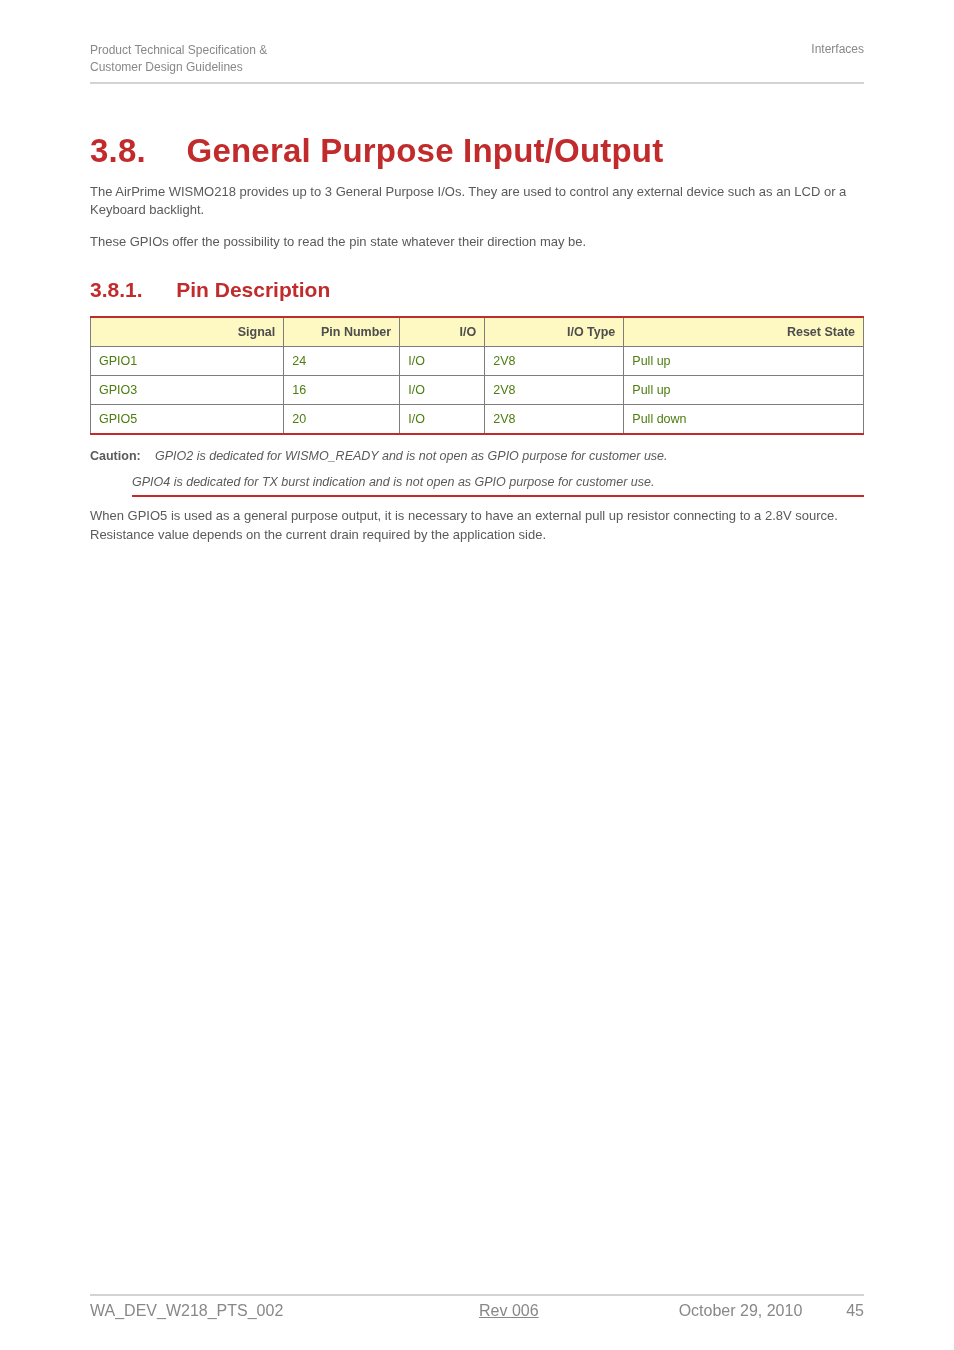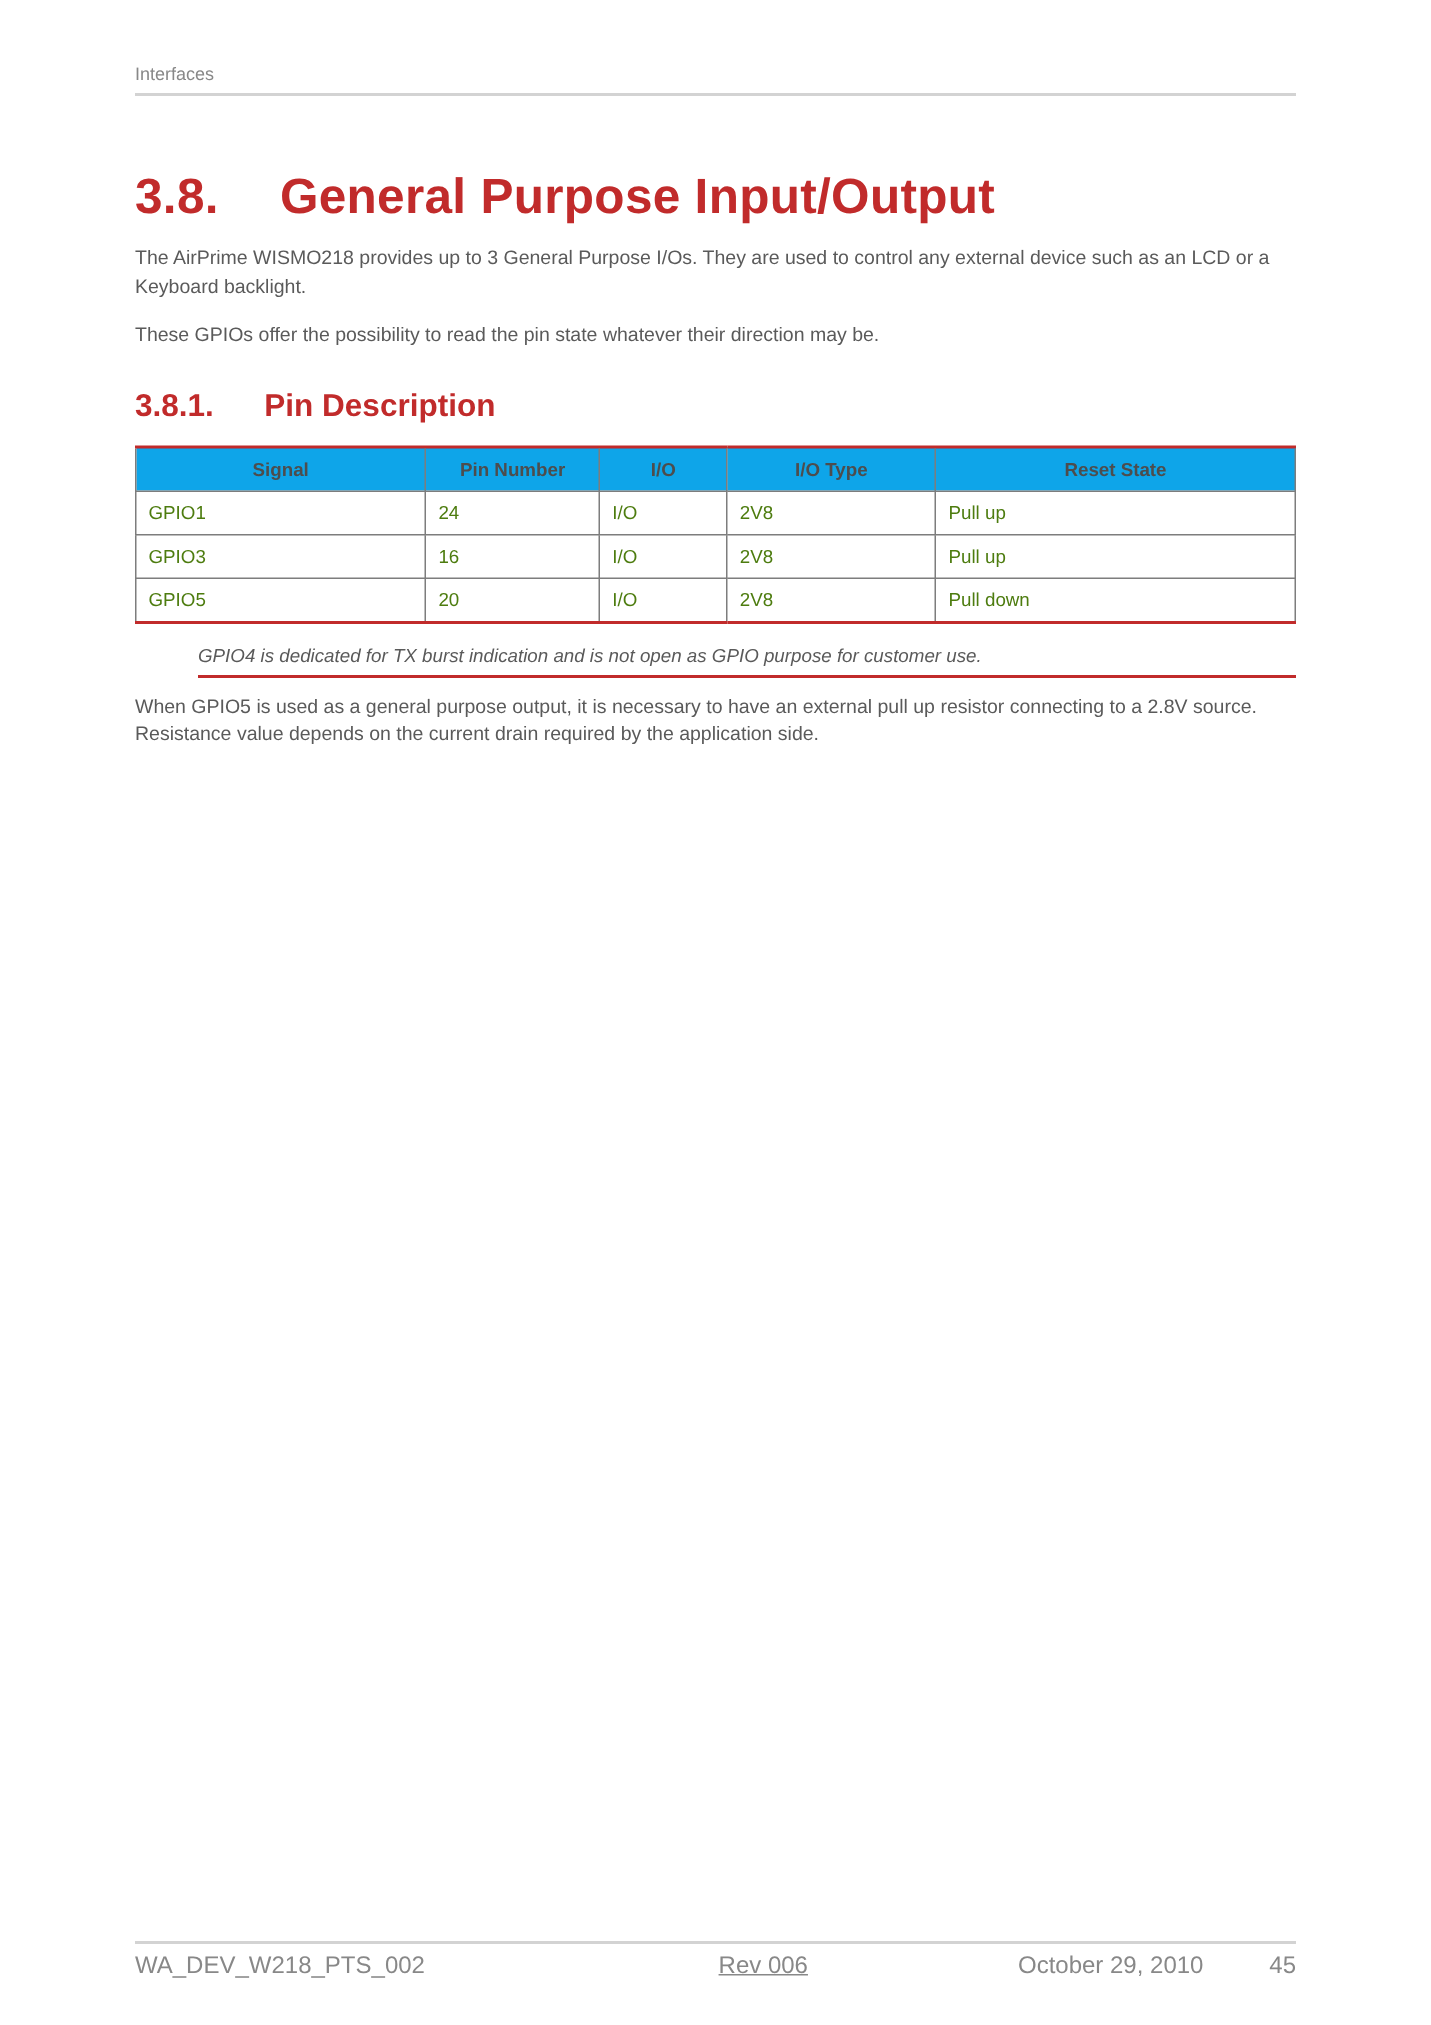--- a/index.html
+++ b/index.html
@@ -54,24 +54,24 @@
   }
   .table-title .bold {
     font-weight: bold;
   }
   table.gpio {
     width: 100%;
     border-collapse: collapse;
     font-size: 12.5px;
   }
   table.gpio thead th {
-    background: #0ea5e9;
+    background: #fef9c3;
     color: #4d4d4d;
     font-weight: bold;
-    text-align: center;
+    text-align: right;
     padding: 7px 8px;
     border: 1px solid #7d7d7d;
     border-top: 2.5px solid #c12b2b;
   }
   table.gpio tbody td {
     padding: 7px 8px;
     border: 1px solid #7d7d7d;
     color: #4d7c0f;
   }
   table.gpio tbody tr:last-child td {
@@ -127,20 +127,24 @@
     flex: 1;
   }
   .footer .fcenter { text-align: right; padding-left: 110px; text-decoration: underline;}
   .footer .fdate   { text-align: left; padding-left: 140px;}
   .footer .fpage   { flex: 0 0 40px; text-align: right; }
 </style>
 </head>
 <body>
 
 <div class="header-row">
+  <div class="header-left">
+    <div>Product Technical Specification &amp;</div>
+    <div>Customer Design Guidelines</div>
+  </div>
   <div>Interfaces</div>
 </div>
 
 <h2 class="h2">
   <span>3.8.</span>
   <span style="display:inline-block;width:22px"></span>
   <span>General Purpose Input/Output</span>
 </h2>
 
 <p class="body-text">The AirPrime WISMO218 provides up to 3 General Purpose I/Os. They are used to control any external device such as an LCD or a Keyboard backlight.</p>
@@ -183,20 +187,24 @@
         <td>GPIO5</td>
         <td>20</td>
         <td>I/O</td>
         <td>2V8</td>
         <td>Pull down</td>
       </tr>
     </tbody>
   </table>
 
   <div class="caution-block">
+    <div class="caution-line1">
+      <div class="caution-label">Caution:</div>
+      <div class="caution-text">GPIO2 is dedicated for WISMO_READY and is not open as GPIO purpose for customer use.</div>
+    </div>
     <div class="caution-line2">
       <div class="caution-line2-inner">GPIO4 is dedicated for TX burst indication and is not open as GPIO purpose for customer use.</div>
     </div>
   </div>
 
   <p class="body-text after-caution">When GPIO5 is used as a general purpose output, it is necessary to have an external pull up resistor connecting to a 2.8V source. Resistance value depends on the current drain required by the application side.</p>
 </div>
 
 <div class="footer">
   <div class="fleft">WA_DEV_W218_PTS_002</div>

